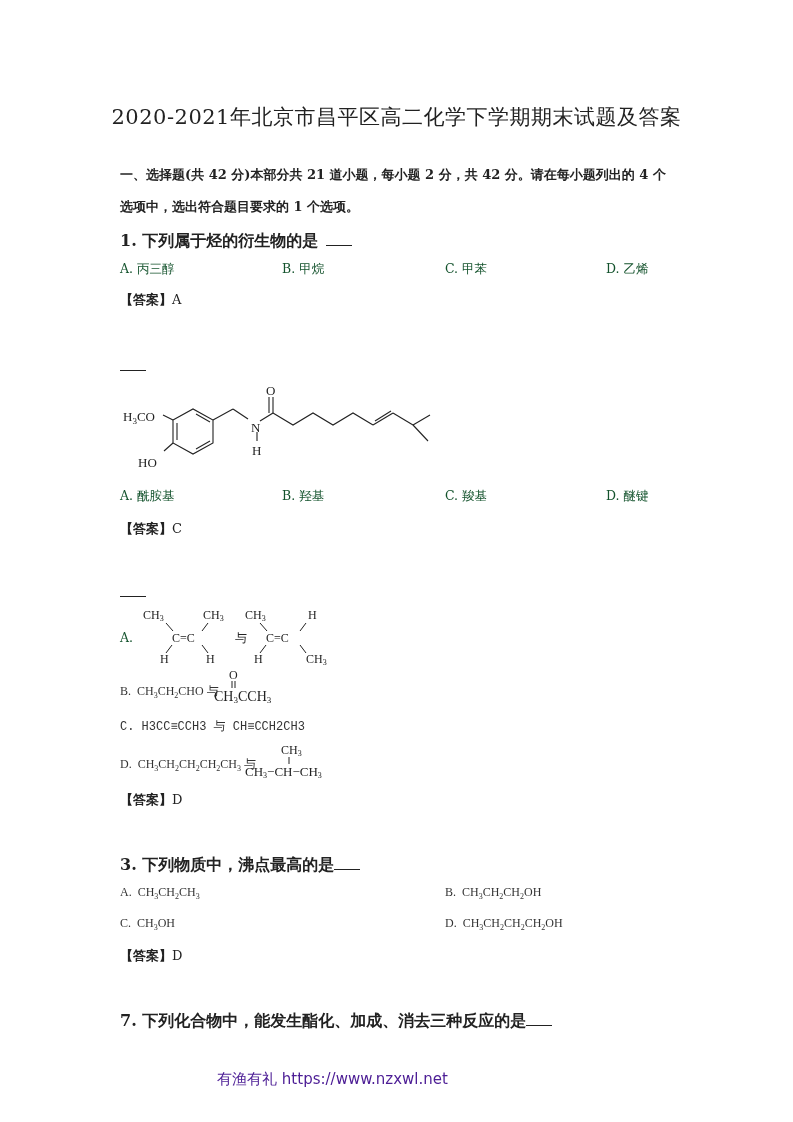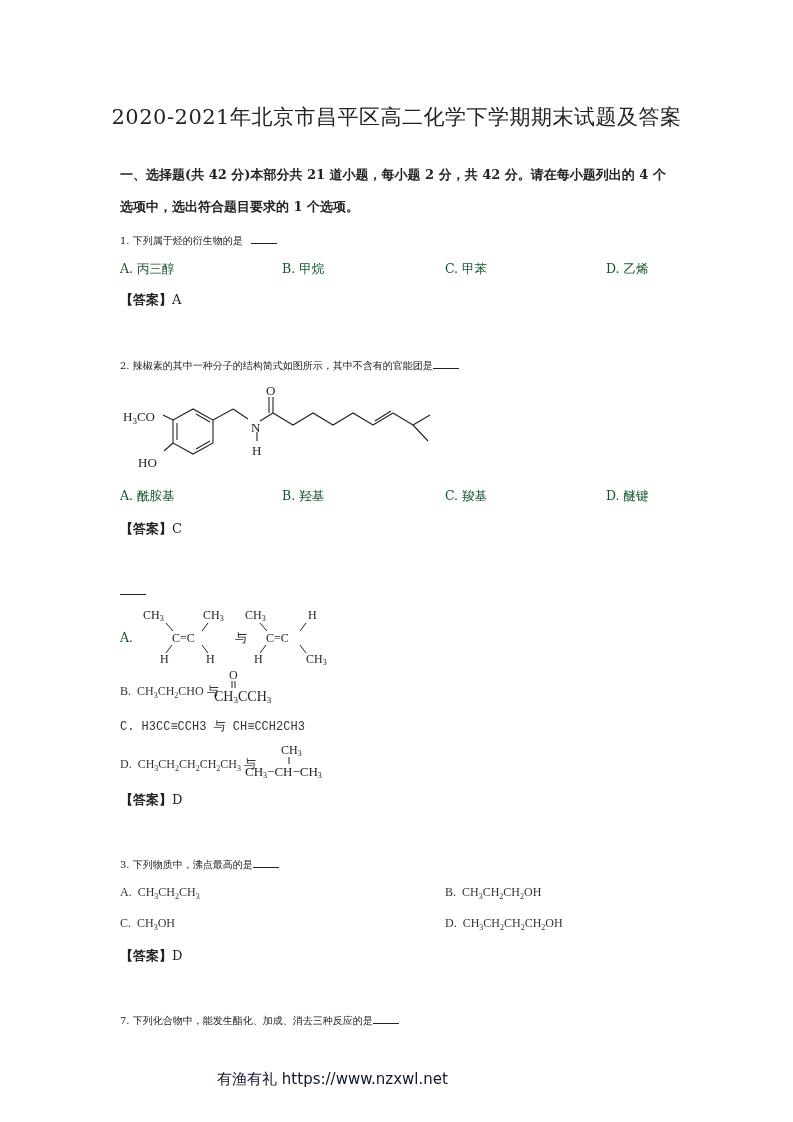--- a/index.html
+++ b/index.html
@@ -4,48 +4,48 @@
 <style>
   html, body { margin: 0; padding: 0; background: #ffffff; }
   body {
     width: 793px; height: 1122px; position: relative; overflow: hidden;
     font-family: "DejaVu Serif", "Liberation Serif", serif;
     color: #1a1a1a;
   }
   .abs { position: absolute; white-space: nowrap; }
   .title { left: 0; width: 793px; text-align: center; top: 103px; font-size: 21px; letter-spacing: 0.5px; color: #222; }
   .sec { left: 120px; font-size: 13px; font-weight: bold; color: #222; }
-  .q { left: 120px; font-size: 10px; color: #222; }
+  .q { left: 120px; font-size: 16px; color: #222; font-weight: bold; }
   .blank { display: inline-block; border-bottom: 1px solid #222; width: 26px; height: 12px; margin-left: 4px; vertical-align: baseline; }
   .opt { font-size: 12.5px; color: #14532d; }
   .ans { left: 120px; font-size: 13px; color: #222; }
   .ans .br { font-weight: bold; }
   .chem { font-family: "Liberation Serif", "DejaVu Serif", serif; font-size: 12px; color: #333; }
   .chem sub { font-size: 8px; }
-  .footer { left: 0; width: 665px; text-align: center; top: 1070px; font-family: "DejaVu Sans", "Liberation Sans", sans-serif; font-size: 15px; color: #0f172a; }
+  .footer { left: 0; width: 665px; text-align: center; top: 1070px; font-family: "DejaVu Sans", "Liberation Sans", sans-serif; font-size: 15px; color: #4c1d95; }
   svg text { font-family: "Liberation Serif", "DejaVu Serif", serif; fill: #222; }
 </style>
 </head>
 <body>
 
 <div>
 
   <div class="abs title">2020-2021年北京市昌平区高二化学下学期期末试题及答案</div>
 
   <div class="abs sec" style="top:166px;">一、选择题(共 42 分)本部分共 21 道小题，每小题 2 分，共 42 分。请在每小题列出的 4 个</div>
   <div class="abs sec" style="top:198px;">选项中，选出符合题目要求的 1 个选项。</div>
 
   <div class="abs q" style="top:231px;"><span>1. 下列属于烃的衍生物的是</span><span class="blank" style="margin-left:8px;"></span></div>
   <div class="abs opt" style="left:120px; top:261px;">A. 丙三醇</div>
   <div class="abs opt" style="left:282px; top:261px;">B. 甲烷</div>
   <div class="abs opt" style="left:445px; top:261px;">C. 甲苯</div>
   <div class="abs opt" style="left:606px; top:261px;">D. 乙烯</div>
   <div class="abs ans" style="top:291px;"><span class="br">【答案】</span><span>A</span></div>
 
-  <div class="abs q" style="top:356px;"><span>2. 辣椒素的其中一种分子的结构简式如图所示，其中不含有的官能团是</span><span class="blank" style="margin-left:0;"></span></div>
+  <div class="abs q" style="top:356px;"><span class="blank" style="margin-left:0;"></span></div>
 
   <svg class="abs" style="left:118px; top:385px;" width="330" height="90" viewBox="0 0 330 90">
     <g stroke="#222" stroke-width="1.1" fill="none">
 
       <polyline points="55,35 75,24 95,35 95,58 75,69 55,58 55,35"></polyline>
       <line x1="59" y1="38" x2="59" y2="55"></line>
       <line x1="78" y1="64" x2="92" y2="56"></line>
       <line x1="78" y1="29" x2="92" y2="37"></line>
 
       <line x1="55" y1="35" x2="45" y2="30"></line>

